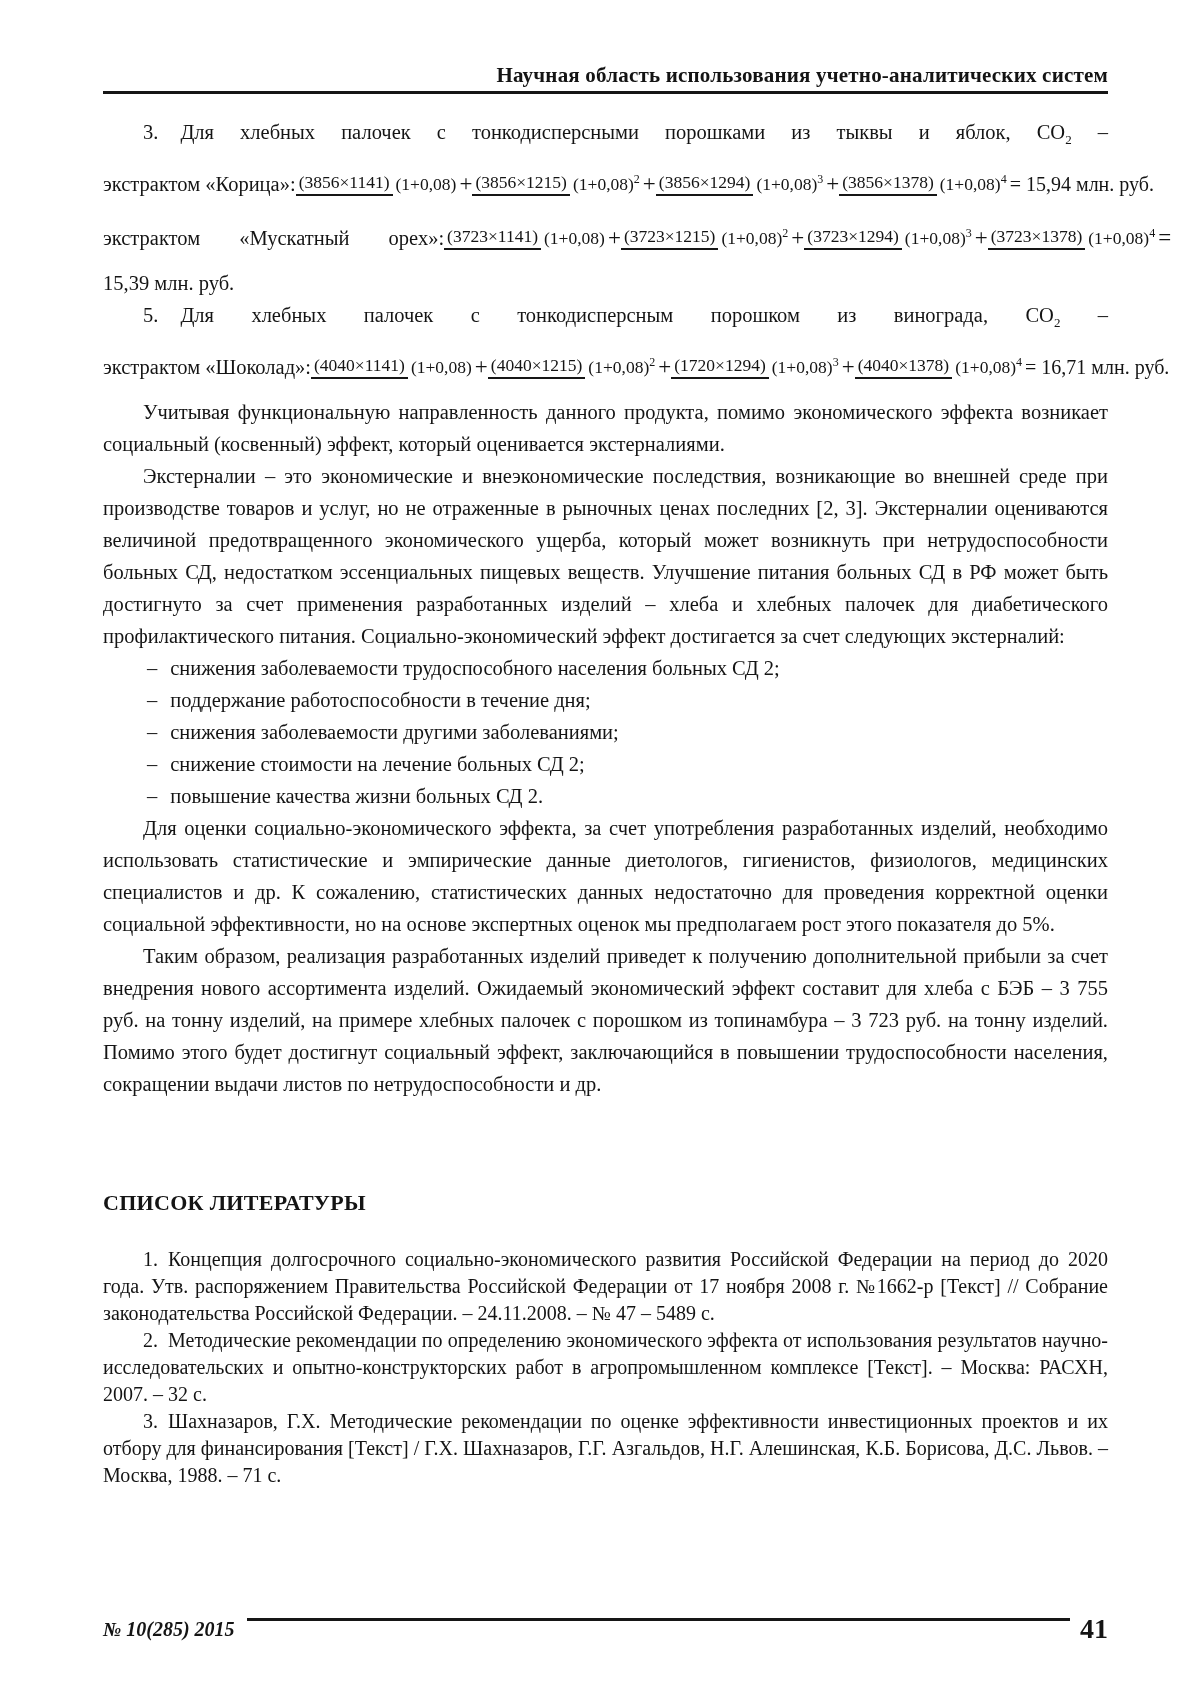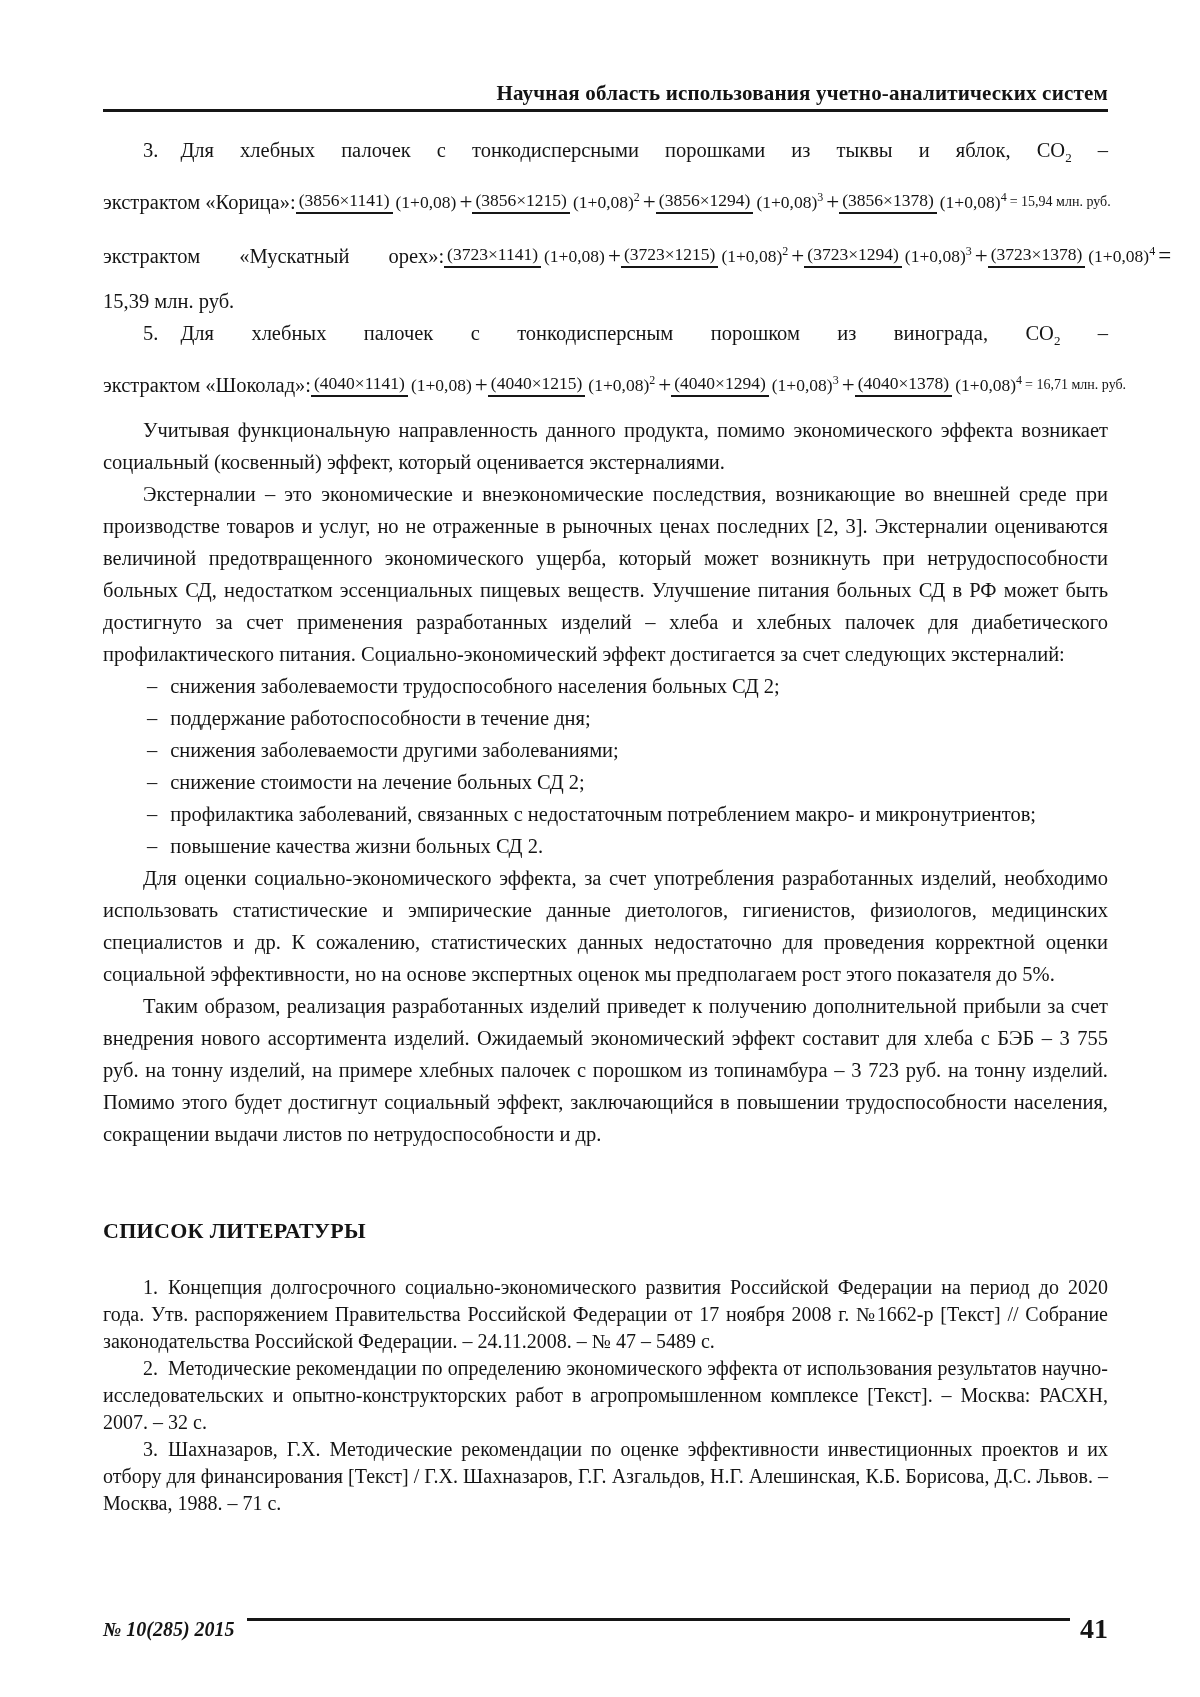--- a/index.html
+++ b/index.html
@@ -5,21 +5,21 @@
   html, body { margin: 0; padding: 0; background: #ffffff; }
   .page {
     position: relative;
     width: 1200px;
     height: 1697px;
     margin: 0 auto;
     background: #ffffff;
     color: #141414;
     font-family: "Liberation Serif", "DejaVu Serif", serif;
     box-sizing: border-box;
-    padding: 80px 92px 56px 103px;
+    padding: 62px 92px 56px 103px;
     display: flex;
     flex-direction: column;
     overflow: hidden;
   }
 
   
   .running-header {
     border-bottom: 3px solid #161616;
     padding-bottom: 3px;
     flex: 0 0 auto;
@@ -61,21 +61,21 @@
     flex-direction: row;
     align-items: center;
     font-size: 17.5px;
     line-height: 1.22;
     font-family: "Liberation Serif", "DejaVu Serif", serif;
   }
   .frac .num { border-bottom: 2px solid #161616; padding: 0 3px 1px 3px; white-space: nowrap; }
   .frac .den { padding: 1px 3px 0 3px; white-space: nowrap; }
   .frac sup { font-size: 12px; line-height: 0; }
   .op { font-size: 23px; font-weight: normal; }
-  .eq-result { font-size: 14px; white-space: nowrap; }
+  .eq-result { font-size: 20px; white-space: nowrap; }
   .eq-result-line { text-indent: 0; }
 
   
   .bullet { text-indent: 44px; }
   .bullet .bgap { display: inline-block; width: 13px; }
 
   
   .flex-gap1 { flex: 1 1 42px; min-height: 12px; }
   .flex-gap2 { flex: 1.3 1 66px; min-height: 18px; }
   .bib-heading {
@@ -192,40 +192,39 @@
             <span class="num">(4040×1141)</span>
             <span class="den"><span>(1+0,08)</span><sup></sup></span>
           </span>
         <span class="op">+</span>
         <span class="frac">
             <span class="num">(4040×1215)</span>
             <span class="den"><span>(1+0,08)</span><sup>2</sup></span>
           </span>
         <span class="op">+</span>
         <span class="frac">
-            <span class="num">(4040×1294)</span>
+            <span class="num">(1720×1294)</span>
             <span class="den"><span>(1+0,08)</span><sup>3</sup></span>
           </span>
         <span class="op">+</span>
         <span class="frac">
             <span class="num">(4040×1378)</span>
             <span class="den"><span>(1+0,08)</span><sup>4</sup></span>
           </span>
         <span class="eq-result">= 16,71 млн. руб.</span>
       </div>
     </section>
 
     <p class="para">Учитывая функциональную направленность данного продукта, помимо экономического эффекта возникает социальный (косвенный) эффект, который оценивается экстерналиями.</p>
     <p class="para">Экстерналии – это экономические и внеэкономические последствия, возникающие во внешней среде при производстве товаров и услуг, но не отраженные в рыночных ценах последних [2, 3]. Экстерналии оцениваются величиной предотвращенного экономического ущерба, который может возникнуть при нетрудоспособности больных СД, недостатком эссенциальных пищевых веществ. Улучшение питания больных СД в РФ может быть достигнуто за счет применения разработанных изделий – хлеба и хлебных палочек для диабетического профилактического питания. Социально-экономический эффект достигается за счет следующих экстерналий:</p>
 
     <p class="para bullet"><span class="dash">–</span><span class="bgap"></span><span>снижения заболеваемости трудоспособного населения больных СД 2;</span></p>
     <p class="para bullet"><span class="dash">–</span><span class="bgap"></span><span>поддержание работоспособности в течение дня;</span></p>
     <p class="para bullet"><span class="dash">–</span><span class="bgap"></span><span>снижения заболеваемости другими заболеваниями;</span></p>
     <p class="para bullet"><span class="dash">–</span><span class="bgap"></span><span>снижение стоимости на лечение больных СД 2;</span></p>
-    <p class="para bullet"><span class="dash">–</span><span class="bgap"></span><span>профилактика заболеваний, связанных с недостаточным потреблением макро- и микронутриентов;</span></p>
     <p class="para bullet"><span class="dash">–</span><span class="bgap"></span><span>повышение качества жизни больных СД 2.</span></p>
 
     <p class="para">Для оценки социально-экономического эффекта, за счет употребления разработанных изделий, необходимо использовать статистические и эмпирические данные диетологов, гигиенистов, физиологов, медицинских специалистов и др. К сожалению, статистических данных недостаточно для проведения корректной оценки социальной эффективности, но на основе экспертных оценок мы предполагаем рост этого показателя до 5%.</p>
     <p class="para">Таким образом, реализация разработанных изделий приведет к получению дополнительной прибыли за счет внедрения нового ассортимента изделий. Ожидаемый экономический эффект составит для хлеба с БЭБ – 3 755 руб. на тонну изделий, на примере хлебных палочек с порошком из топинамбура – 3 723 руб. на тонну изделий. Помимо этого будет достигнут социальный эффект, заключающийся в повышении трудоспособности населения, сокращении выдачи листов по нетрудоспособности и др.</p>
   </div>
 
   <div class="flex-gap1"></div>
 
   <div>
     <h2 class="bib-heading">СПИСОК ЛИТЕРАТУРЫ</h2>

